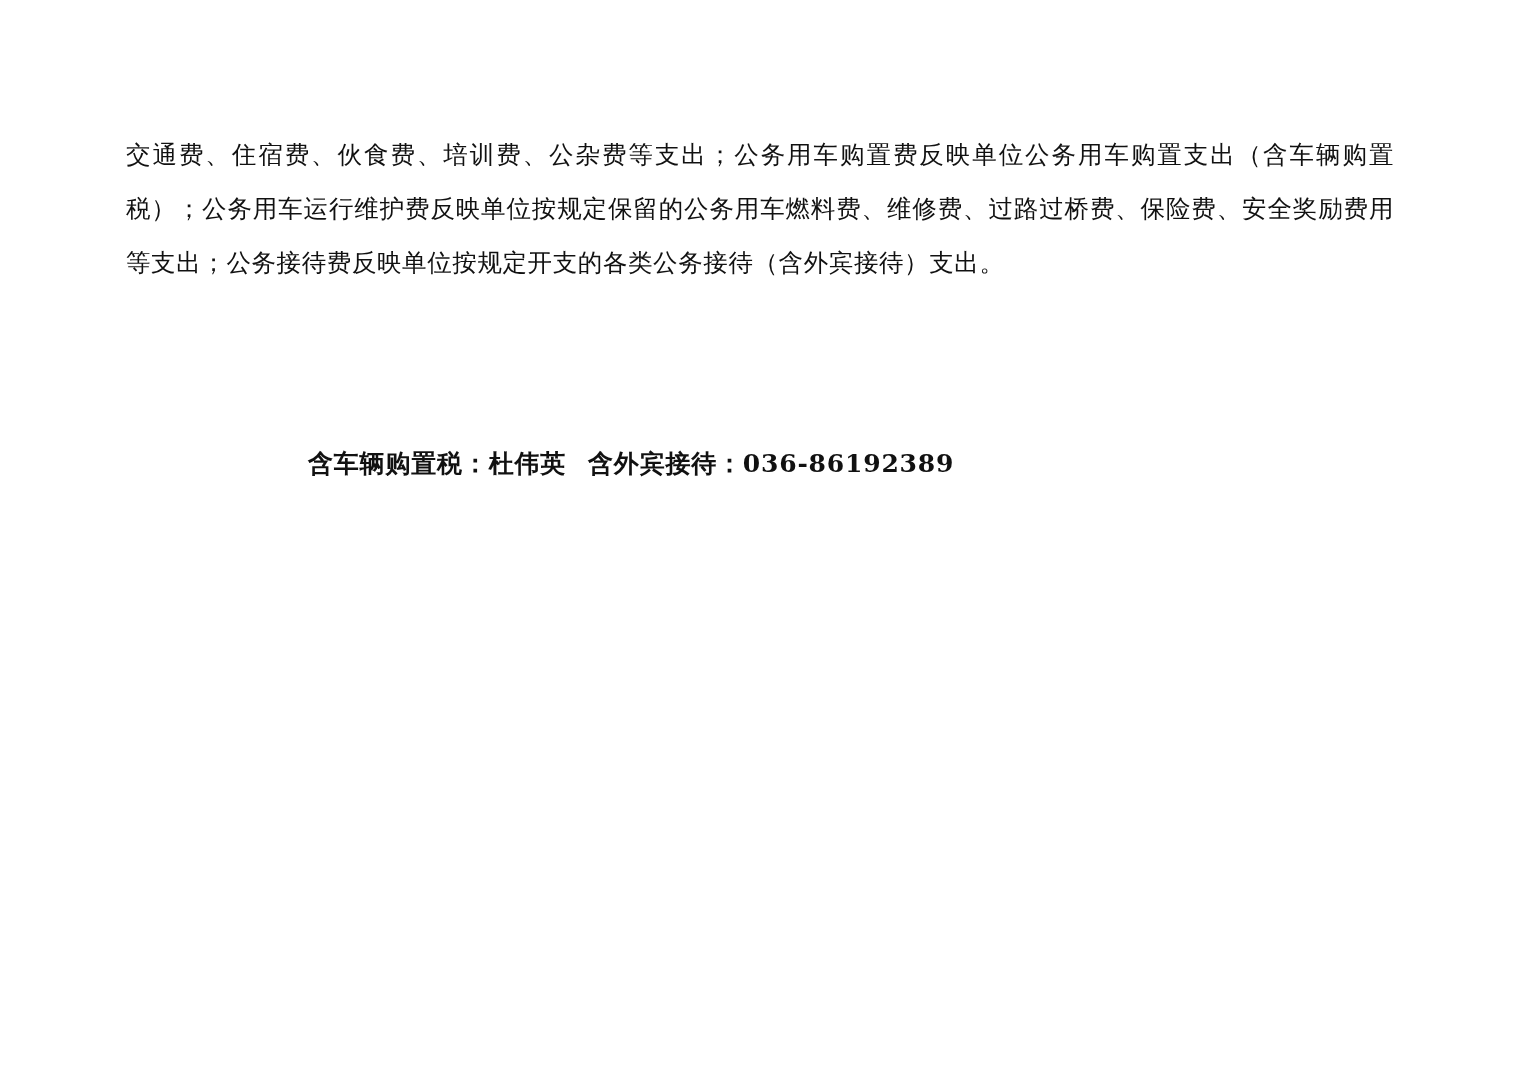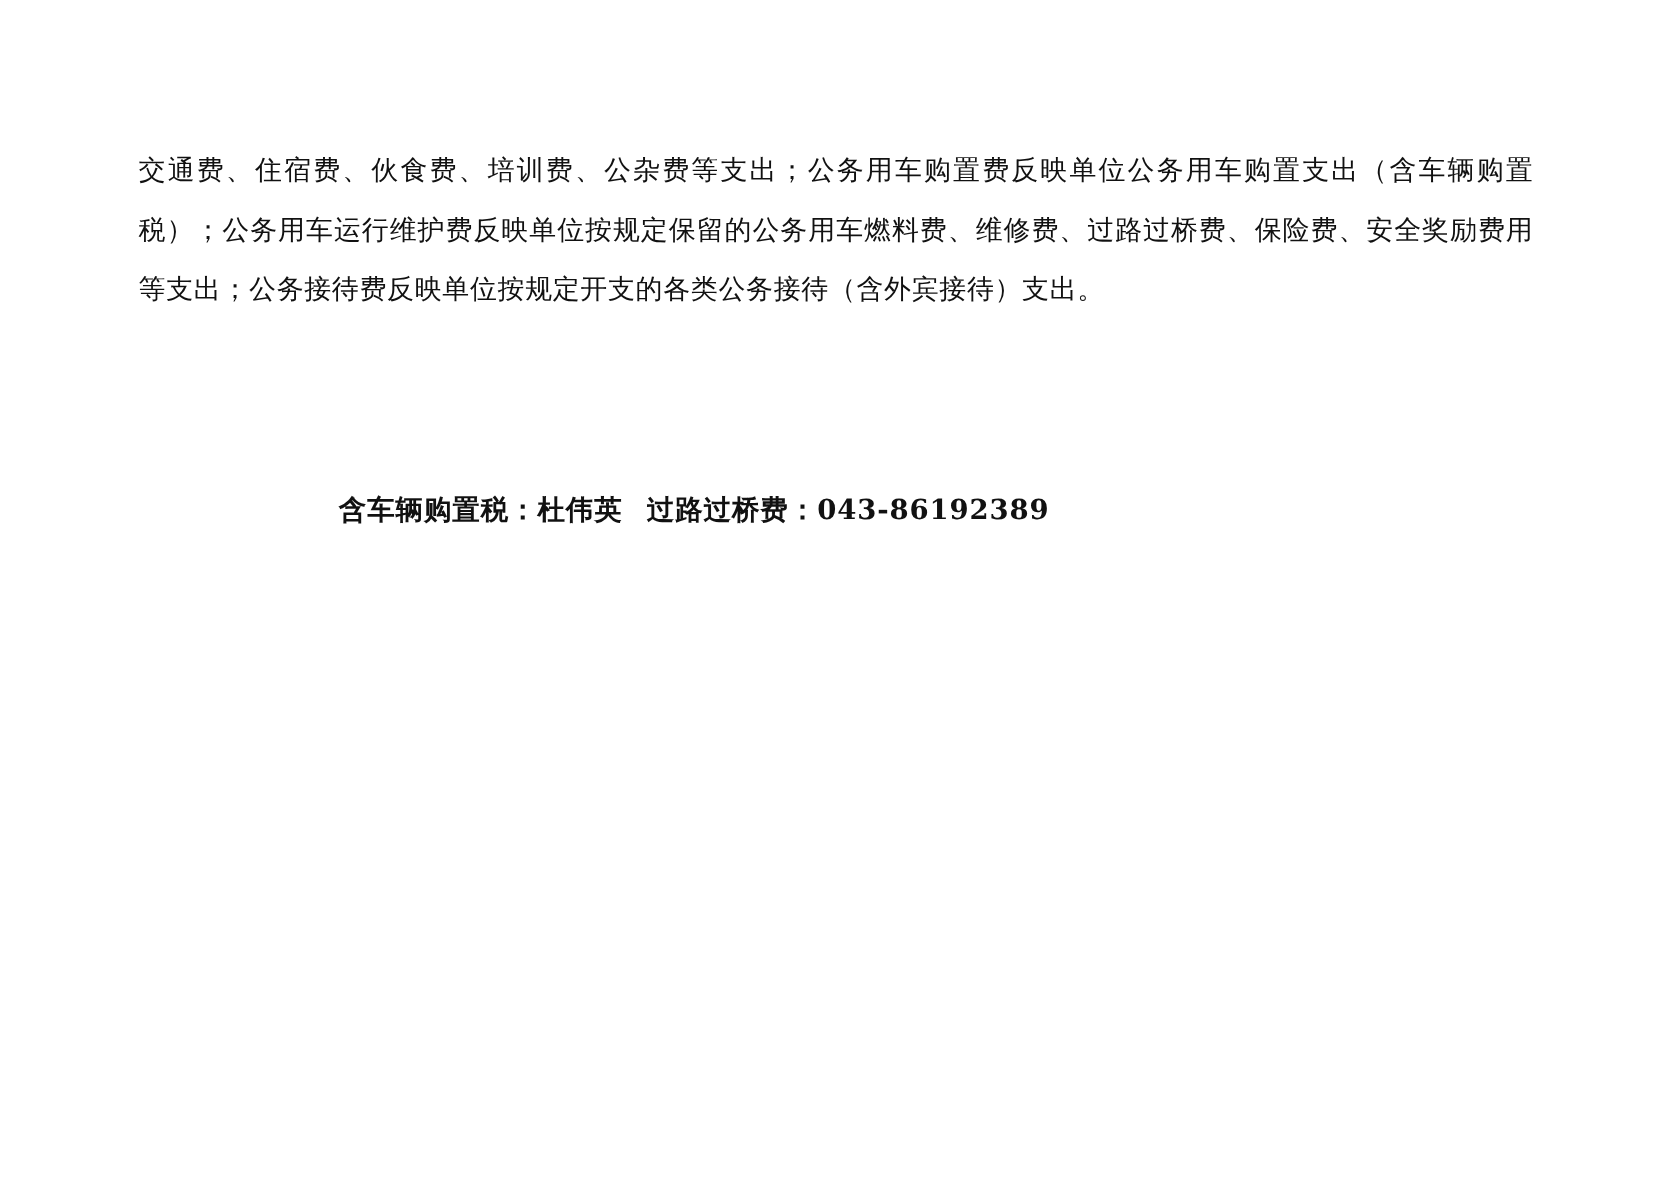--- a/index.html
+++ b/index.html
@@ -52,16 +52,16 @@
   }
 </style>
 </head>
 <body>
 
 <div class="page">
 
   <div class="body-paragraph">交通费、住宿费、伙食费、培训费、公杂费等支出；公务用车购置费反映单位公务用车购置支出（含车辆购置税）；公务用车运行维护费反映单位按规定保留的公务用车燃料费、维修费、过路过桥费、保险费、安全奖励费用等支出；公务接待费反映单位按规定开支的各类公务接待（含外宾接待）支出。</div>
 
   <div class="contact-line">
-    <span>含车辆购置税：</span><span>杜伟英</span><span class="gap"></span><span>过路过桥费：</span><span>043-86192389</span>
+    <span>含车辆购置税：</span><span>杜伟英</span><span class="gap"></span><span>含外宾接待：</span><span>036-86192389</span>
   </div>
 
 </div>
 
 </body></html>

